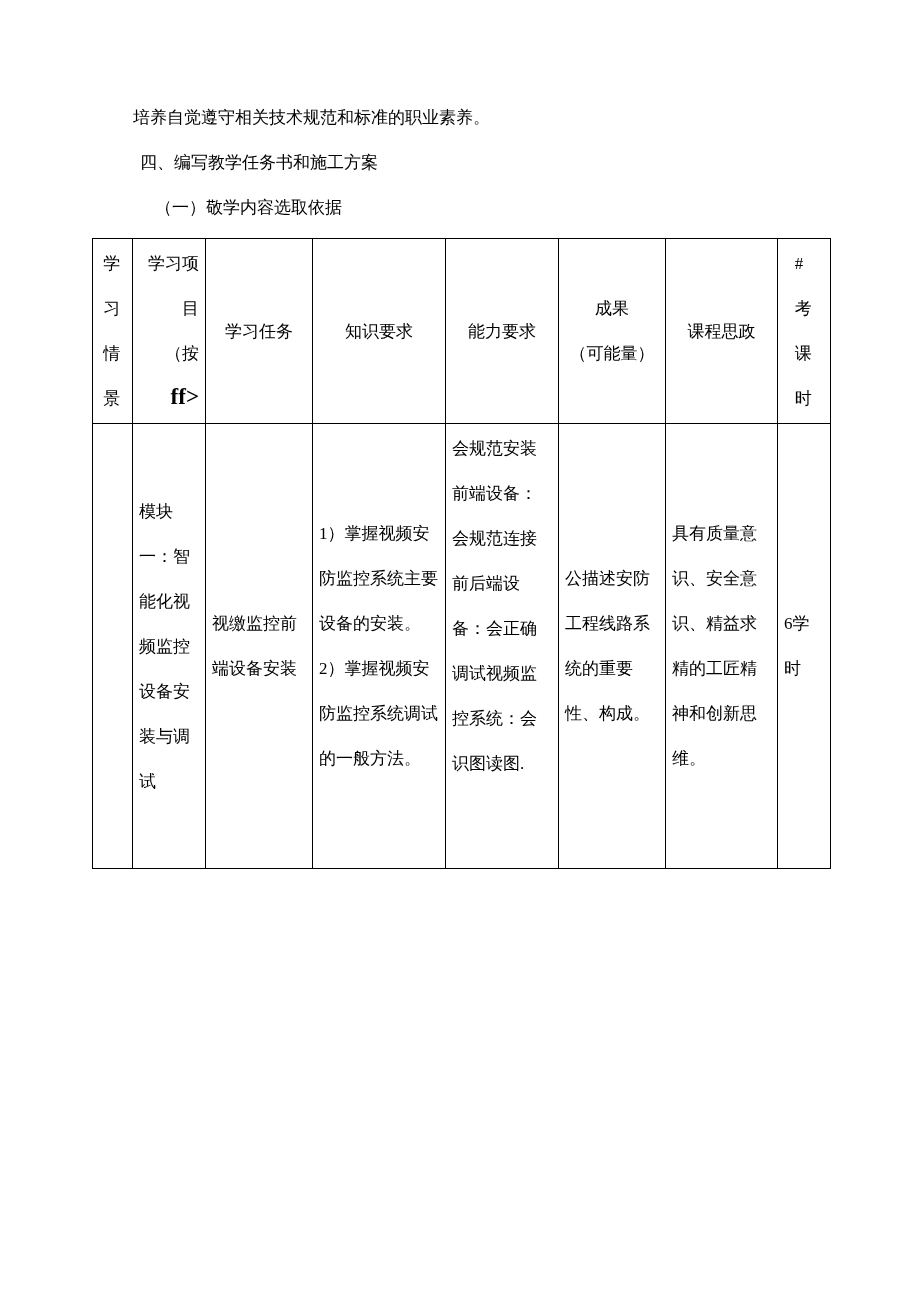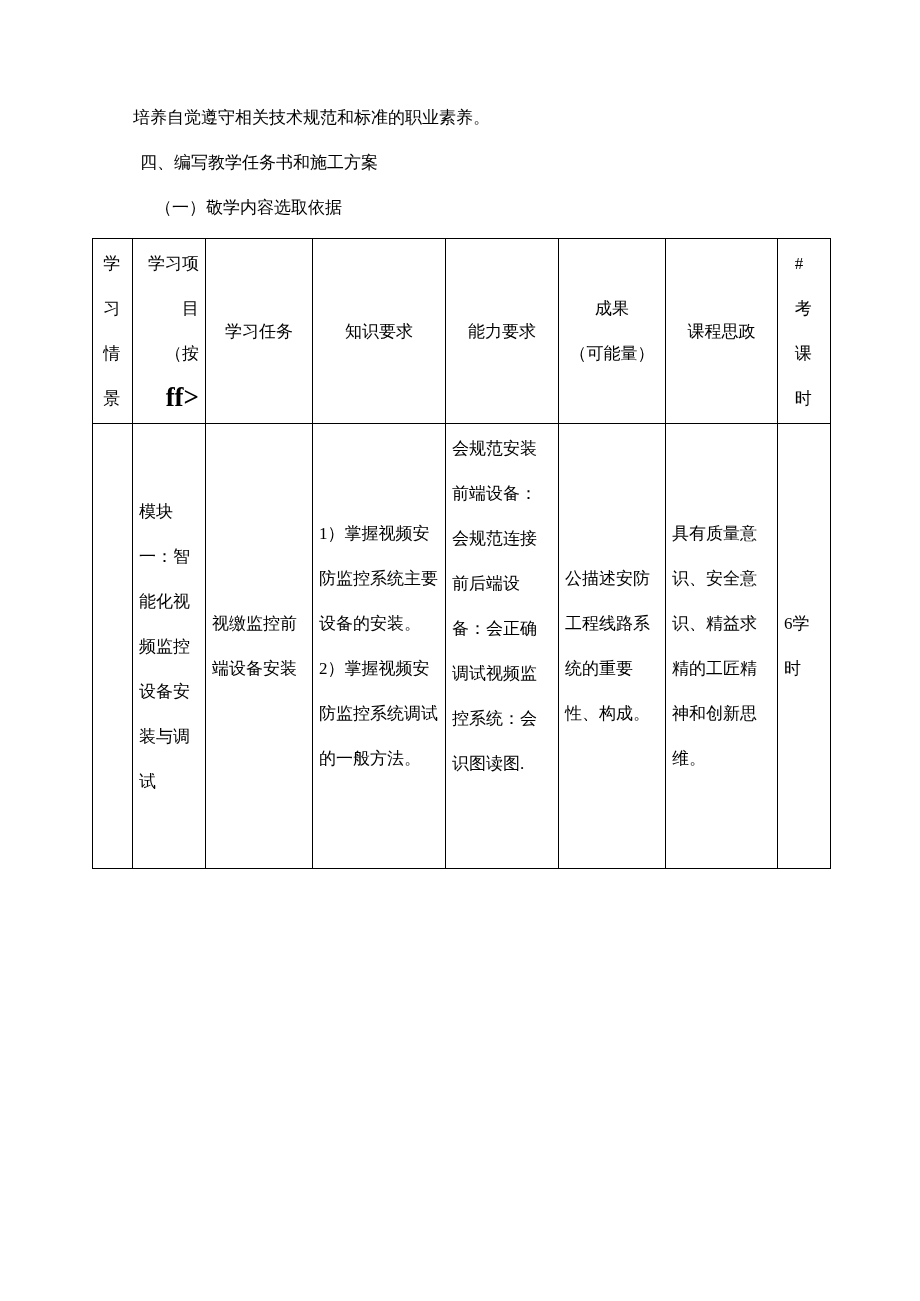--- a/index.html
+++ b/index.html
@@ -46,21 +46,21 @@
   
   .vtext {
     width: 1.1em;
     margin: 0 auto;
     word-break: break-all;
     text-align: left;
     line-height: 45px;
   }
   .proj-head { text-align: right; padding-left: 2px; }
   .ff-big {
-    font-size: 27px;
+    font-size: 23px;
     font-weight: 700;
     line-height: 42px;
     font-family: "Liberation Serif", "DejaVu Serif", serif;
   }
   .cell-left { text-align: left; }
 </style>
 </head>
 <body>
 
 <div class="page">

